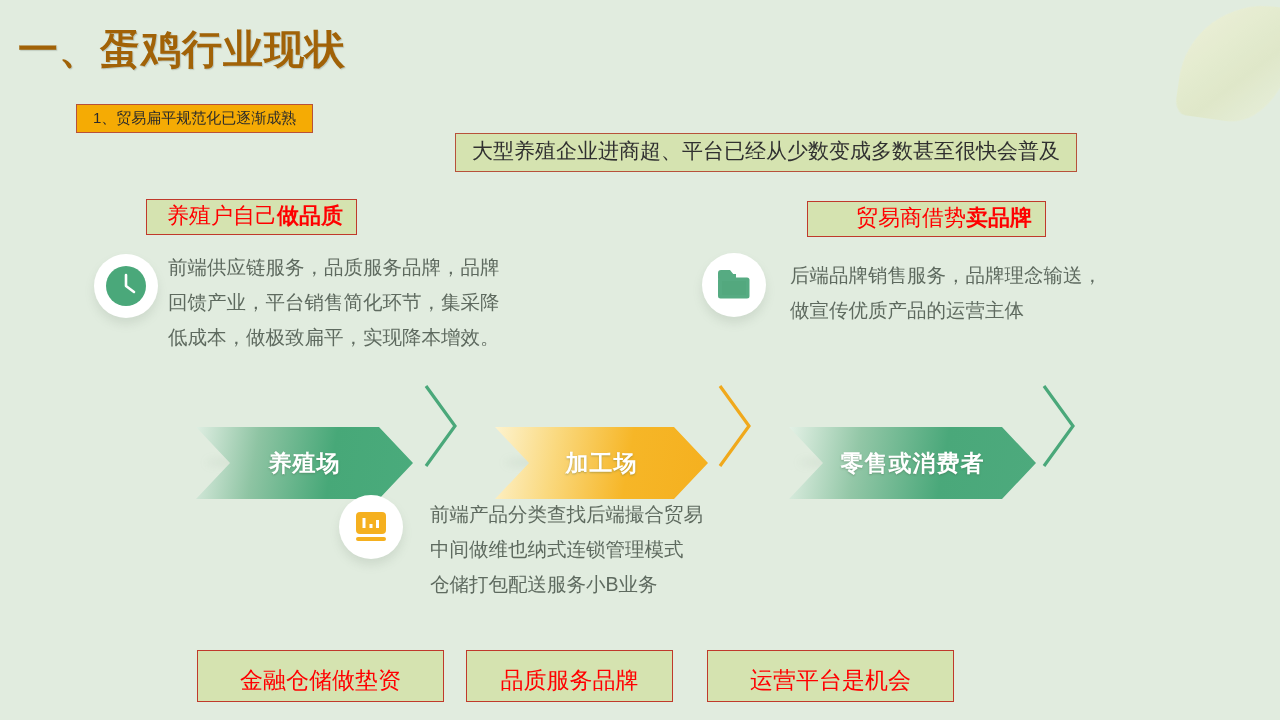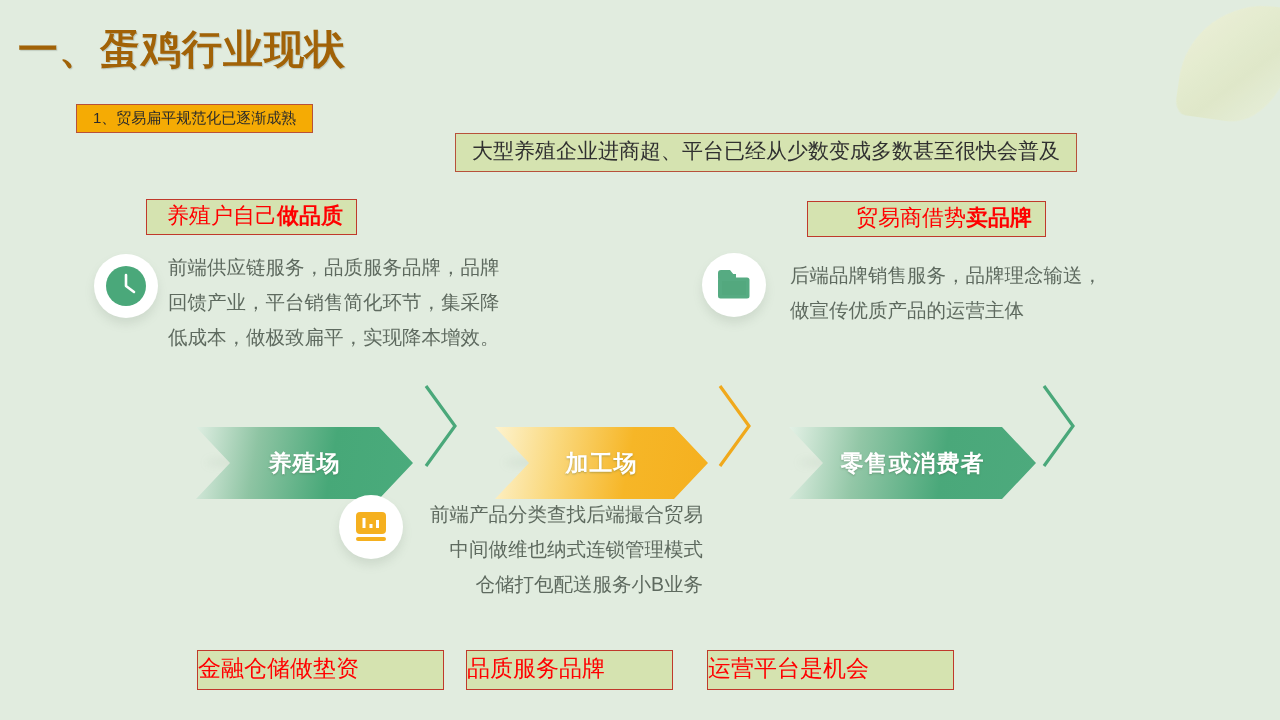--- a/index.html
+++ b/index.html
@@ -129,21 +129,21 @@
     font-size: 19.5px;
     color: #5e6a5f;
     line-height: 35px;
     white-space: nowrap;
   }
   #text-left  { left: 168px; top: 250px; }
   #text-right { left: 790px; top: 258px; }
   #text-bottom {
     left: 430px;
     top: 497px;
-    text-align: right;
+    text-align: left;
   }
   #text-bottom .l { display: block; }
 
   
   .chevron {
     position: absolute;
     top: 390px;
     height: 72px;
     display: flex;
     align-items: center;
@@ -191,25 +191,26 @@
     height: 88px;
   }
   #sep-1 { left: 422px; }
   #sep-2 { left: 716px; }
   #sep-3 { left: 1040px; }
 
   
   .badge-bottom {
     position: absolute;
     top: 650px;
-    padding: 4px 0 6px 0;
+    padding: 16px 0 6px 0;
     background: #d5e3b0;
     border: 1.5px solid #c0392b;
     color: #ff0000;
     font-size: 23px;
+    text-align: center;
     white-space: nowrap;
     line-height: 1.2;
   }
   #bb-0 { left: 197px; width: 245px; }
   #bb-1 { left: 466px; width: 205px; }
   #bb-2 { left: 684px; width: 245px; margin-left: 23px; }
 </style>
 </head>
 <body>
 

